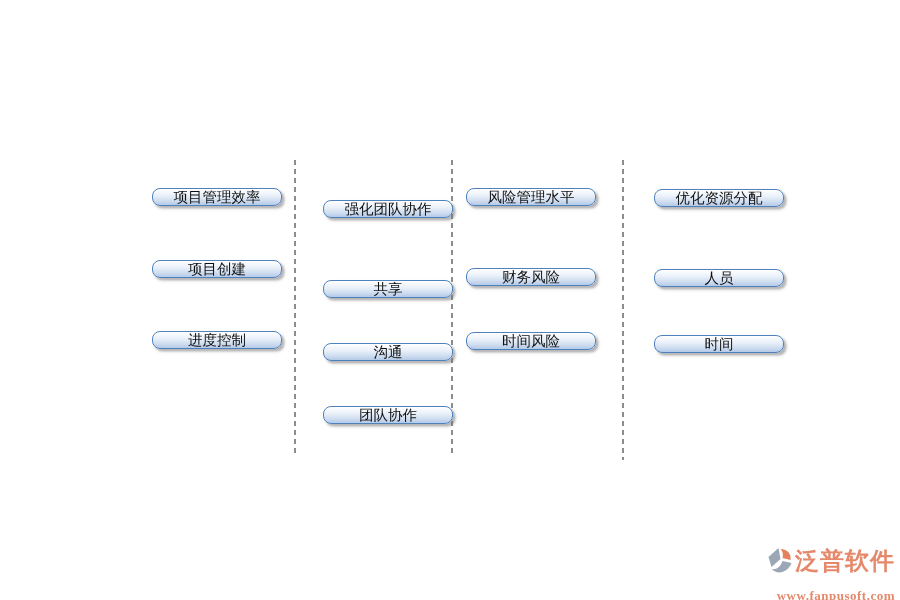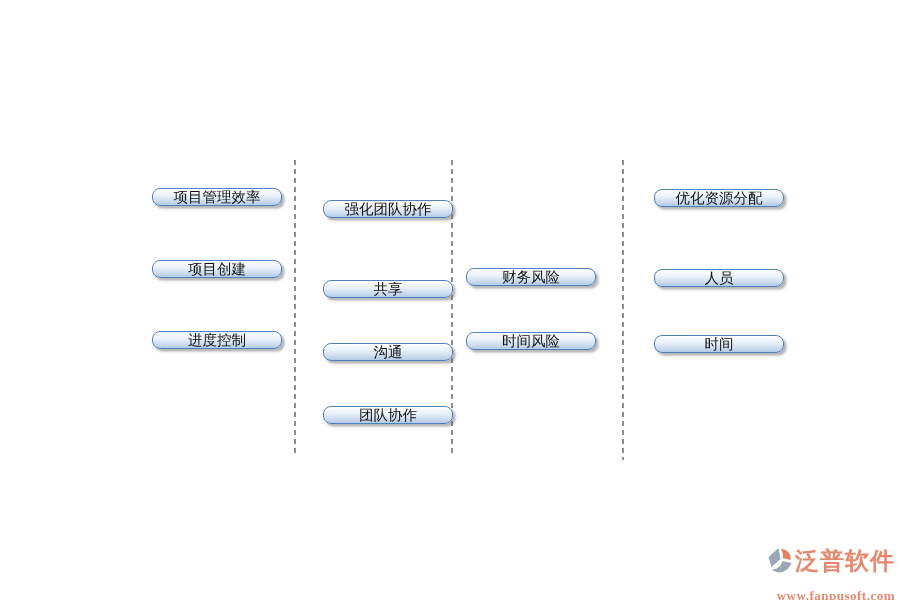--- a/index.html
+++ b/index.html
@@ -118,20 +118,21 @@
 
   <div class="btn c1" style="top:188px">项目管理效率</div>
   <div class="btn c1" style="top:260px">项目创建</div>
   <div class="btn c1" style="top:331px">进度控制</div>
 
   <div class="btn c2" style="top:188px">强化团队协作</div>
   <div class="btn c2" style="top:268px">共享</div>
   <div class="btn c2" style="top:331px">沟通</div>
   <div class="btn c2" style="top:394px">团队协作</div>
 
+  <div class="btn c3" style="top:188px">风险管理水平</div>
   <div class="btn c3" style="top:268px">财务风险</div>
   <div class="btn c3" style="top:332px">时间风险</div>
 
   <div class="btn c4" style="top:189px">优化资源分配</div>
   <div class="btn c4" style="top:269px">人员</div>
   <div class="btn c4" style="top:335px">时间</div>
 
   <div class="watermark">
     <svg width="11" height="11" viewBox="0 0 26 28">
       <path d="M1,10 L11,1 L13,12 L4,20 Z" fill="#98a3b3"></path>

